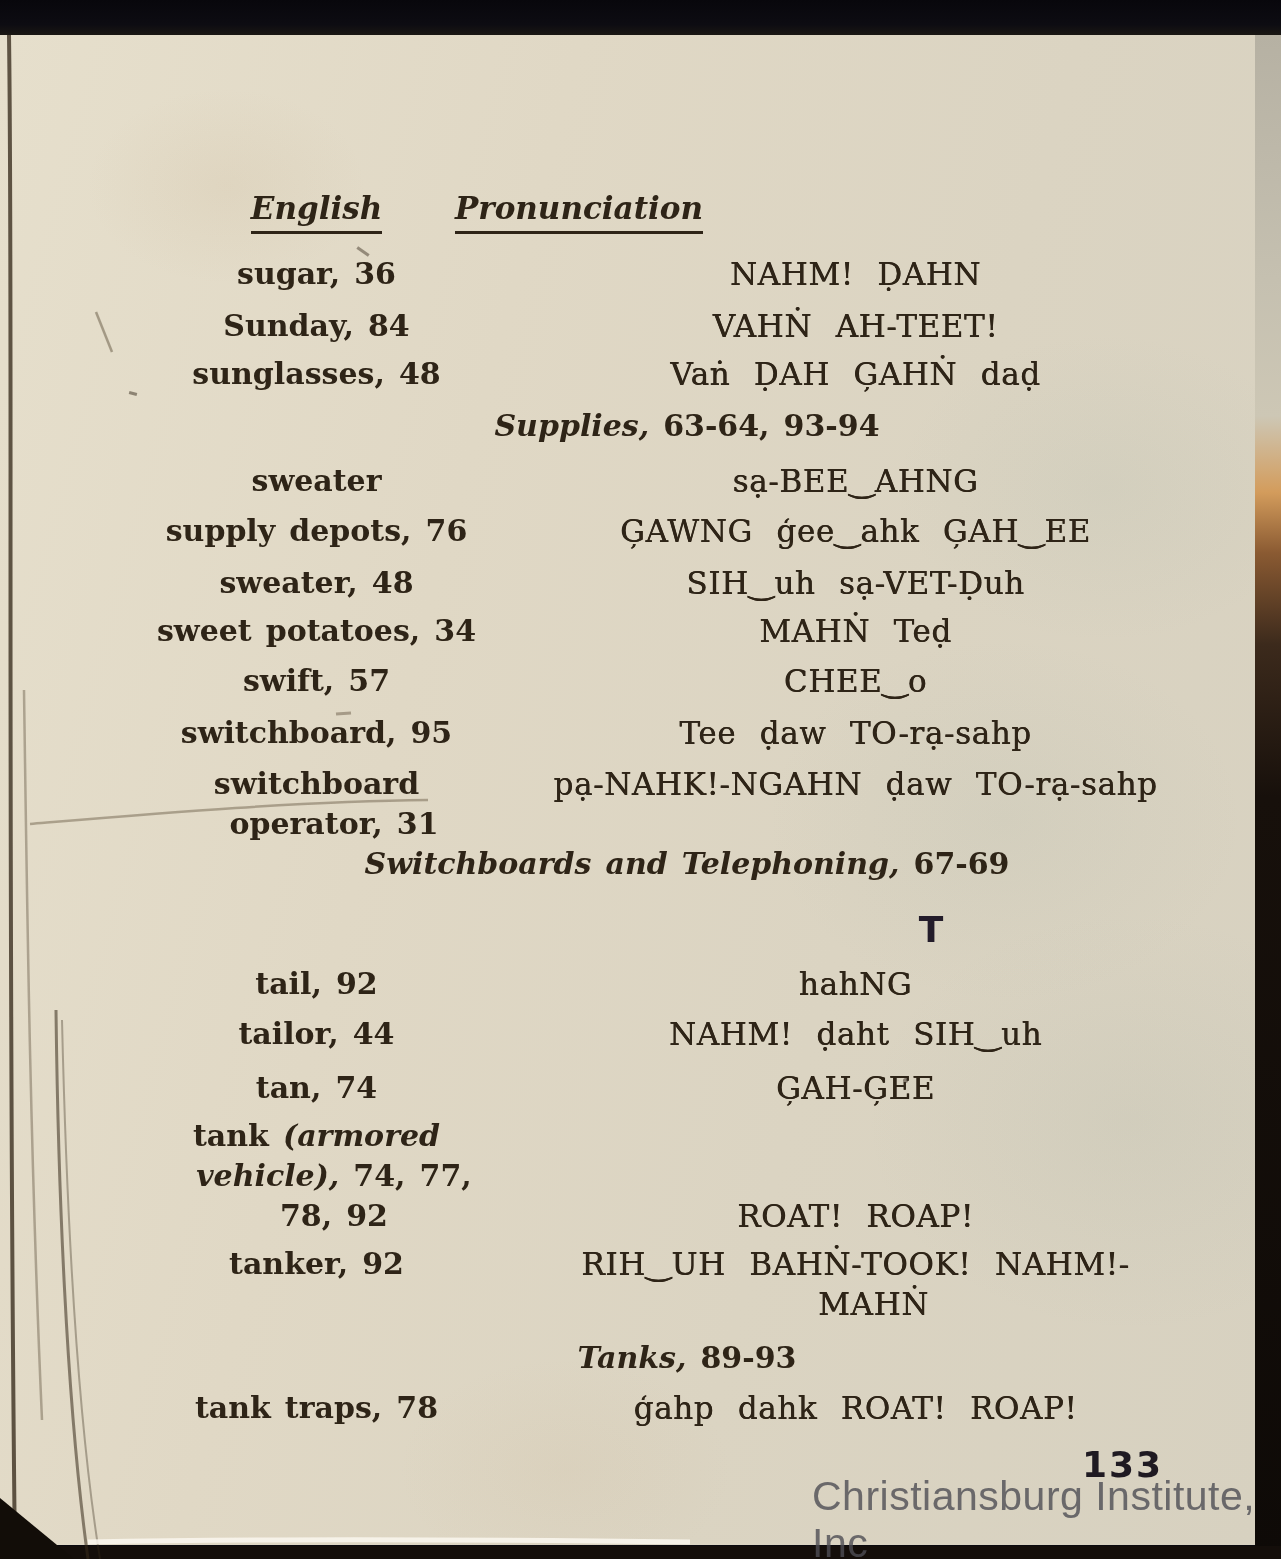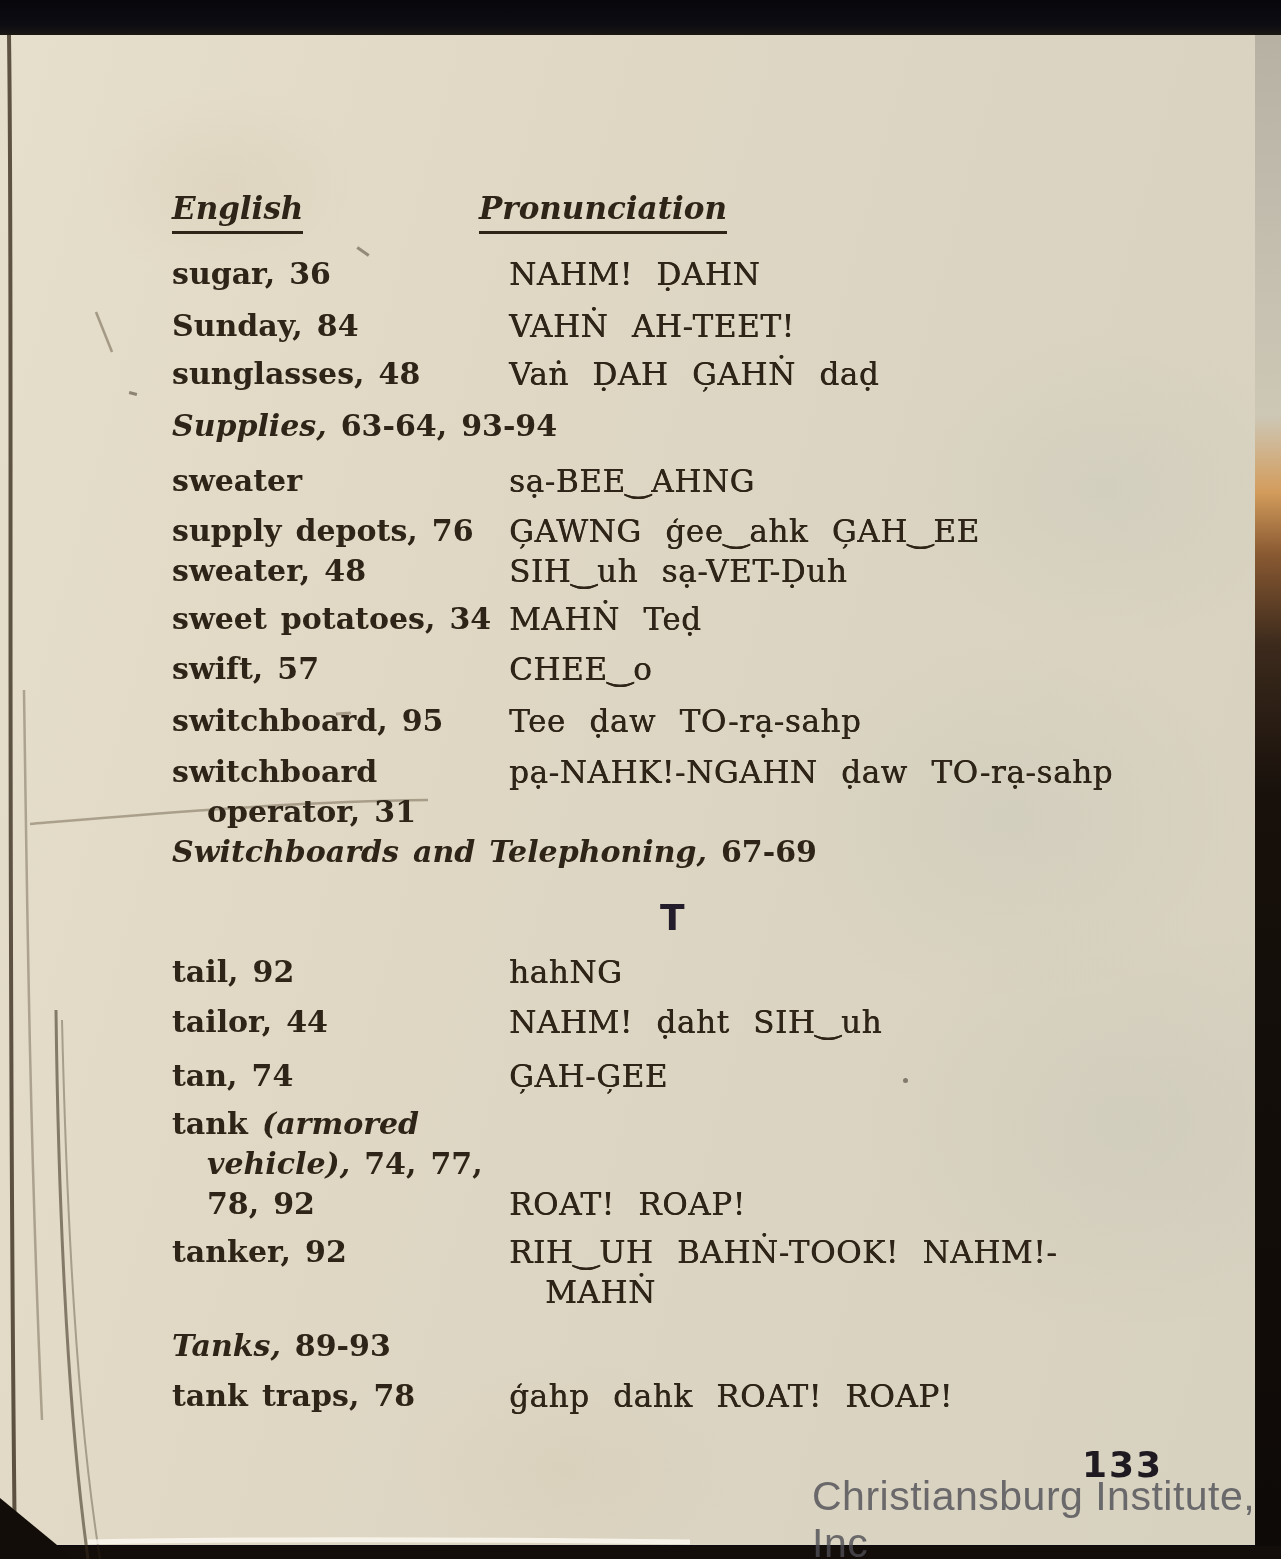--- a/index.html
+++ b/index.html
@@ -29,22 +29,22 @@
   .edge-top{
     position:absolute;left:0;top:0;width:1281px;height:35px;
     background:linear-gradient(180deg,#08070c 0%,#0d0c12 70%,#1a1713 100%);
   }
   .edge-bottom{
     position:absolute;left:0;top:1546px;width:1281px;height:13px;
     background:#140e0a;
   }
   
   .content{
-    position:absolute;left:172px;top:188px;width:1078px;z-index:2;
-    color:#2e2417;font-size:30px;line-height:40px;
+    position:absolute;left:148px;top:188px;width:1078px;z-index:2;
+    color:#2e2417;font-size:30px;line-height:40px;text-align:center;
   }
   .hdr{display:flex;height:46px;}
   .hdr .h{
     font-style:italic;font-weight:bold;font-size:31px;
   }
   .hdr .h span{display:inline-block;border-bottom:3px solid #2e2417;padding-bottom:3px;}
   .hdr .h1{width:337px;flex:none;}
   .hdr .h2{margin-left:-30px;}
   .row{display:flex;}
   .row.bottom{align-items:flex-end;}
@@ -133,21 +133,21 @@
   <div class="row" style="margin-top:15px">
     <div class="c1">sweater</div>
     <div class="c2">sạ-BEE‿AHNG</div>
   </div>
 
   <div class="row" style="margin-top:10px">
     <div class="c1">supply depots, 76</div>
     <div class="c2">ĢAWNG ģee‿ahk ĢAH‿EE</div>
   </div>
 
-  <div class="row" style="">
+  <div class="row" style="margin-top:12px">
     <div class="c1">sweater, 48</div>
     <div class="c2">SIH‿uh sạ-VET-Ḍuh</div>
   </div>
 
   <div class="row" style="margin-top:8px">
     <div class="c1">sweet potatoes, 34</div>
     <div class="c2">MAHṄ Teḍ</div>
   </div>
 
   <div class="row" style="margin-top:10px">

